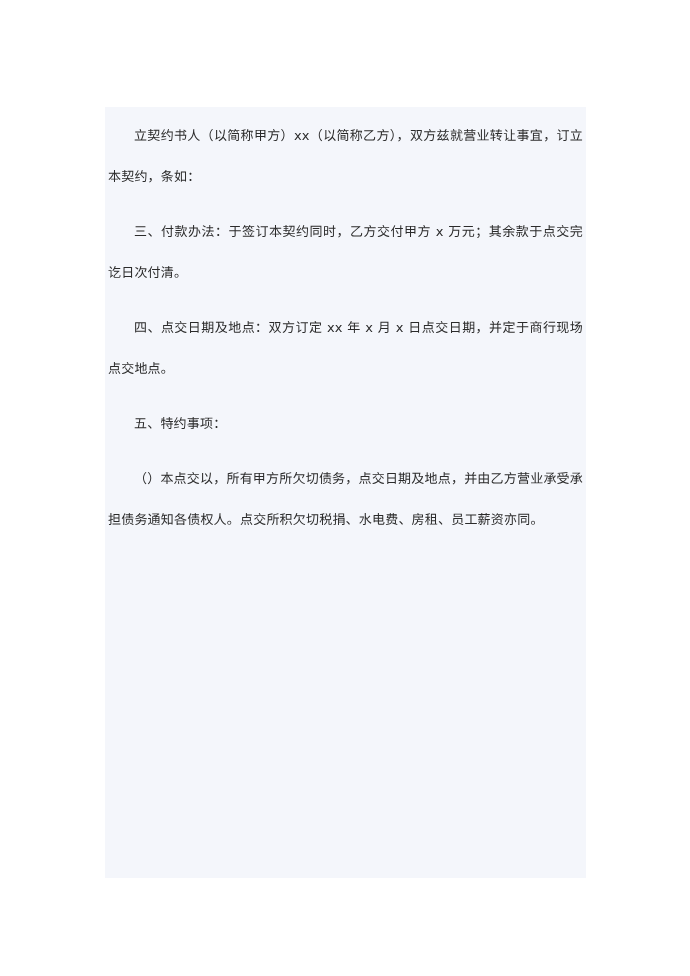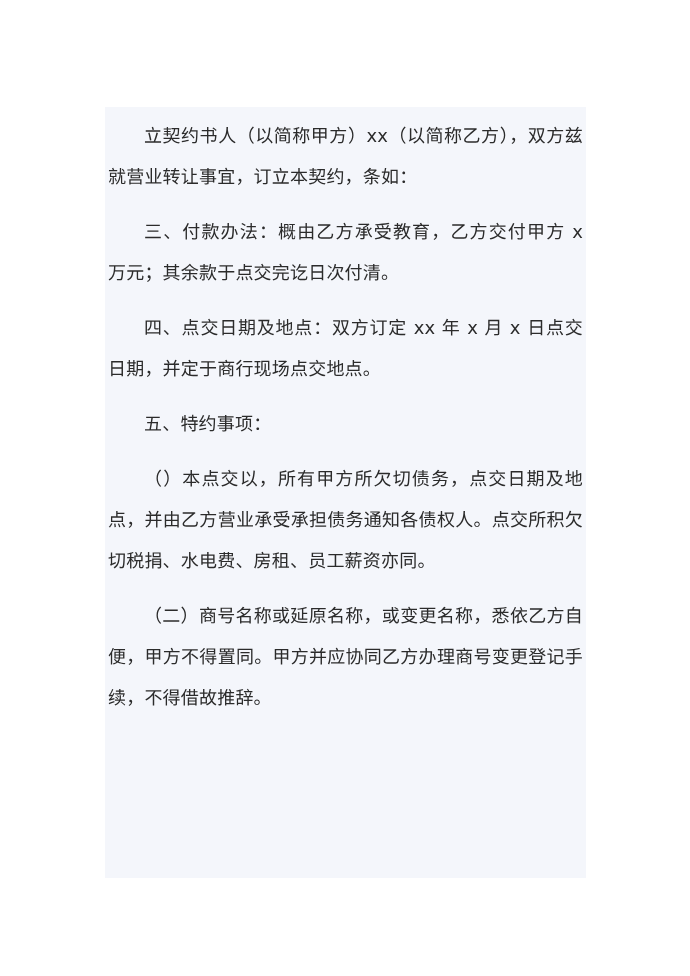--- a/index.html
+++ b/index.html
@@ -41,21 +41,21 @@
   .doc-body {
     position: absolute;
     left: 3px;
     top: 8px;
     width: 475px;
     box-sizing: border-box;
   }
 
   .para {
     margin: 0 0 14px 0;
-    font-size: 18px;
+    font-size: 13px;
     line-height: 41px;
     color: #2b2b2b;
     text-align: justify;
     text-justify: inter-ideograph;
     letter-spacing: 0.2px;
     text-indent: 2em;
     word-break: break-all;
   }
 
   .para:last-child {
@@ -66,27 +66,26 @@
 <body>
 
 <div class="page-sheet">
 
   <div class="content-block">
 
     <div class="doc-body">
 
       <p class="para">立契约书人（以简称甲方）xx（以简称乙方），双方兹就营业转让事宜，订立本契约，条如：</p>
 
-      <p class="para">三、付款办法：概由乙方承受教育，乙方交付甲方 x 万元；其余款于点交完讫日次付清。</p>
+      <p class="para">三、付款办法：于签订本契约同时，乙方交付甲方 x 万元；其余款于点交完讫日次付清。</p>
 
       <p class="para">四、点交日期及地点：双方订定 xx 年 x 月 x 日点交日期，并定于商行现场点交地点。</p>
 
       <p class="para">五、特约事项：</p>
 
       <p class="para">（）本点交以，所有甲方所欠切债务，点交日期及地点，并由乙方营业承受承担债务通知各债权人。点交所积欠切税捐、水电费、房租、员工薪资亦同。</p>
 
-      <p class="para">（二）商号名称或延原名称，或变更名称，悉依乙方自便，甲方不得置同。甲方并应协同乙方办理商号变更登记手续，不得借故推辞。</p>
 
 
 
     </div>
   </div>
 </div>
 
 </body></html>

